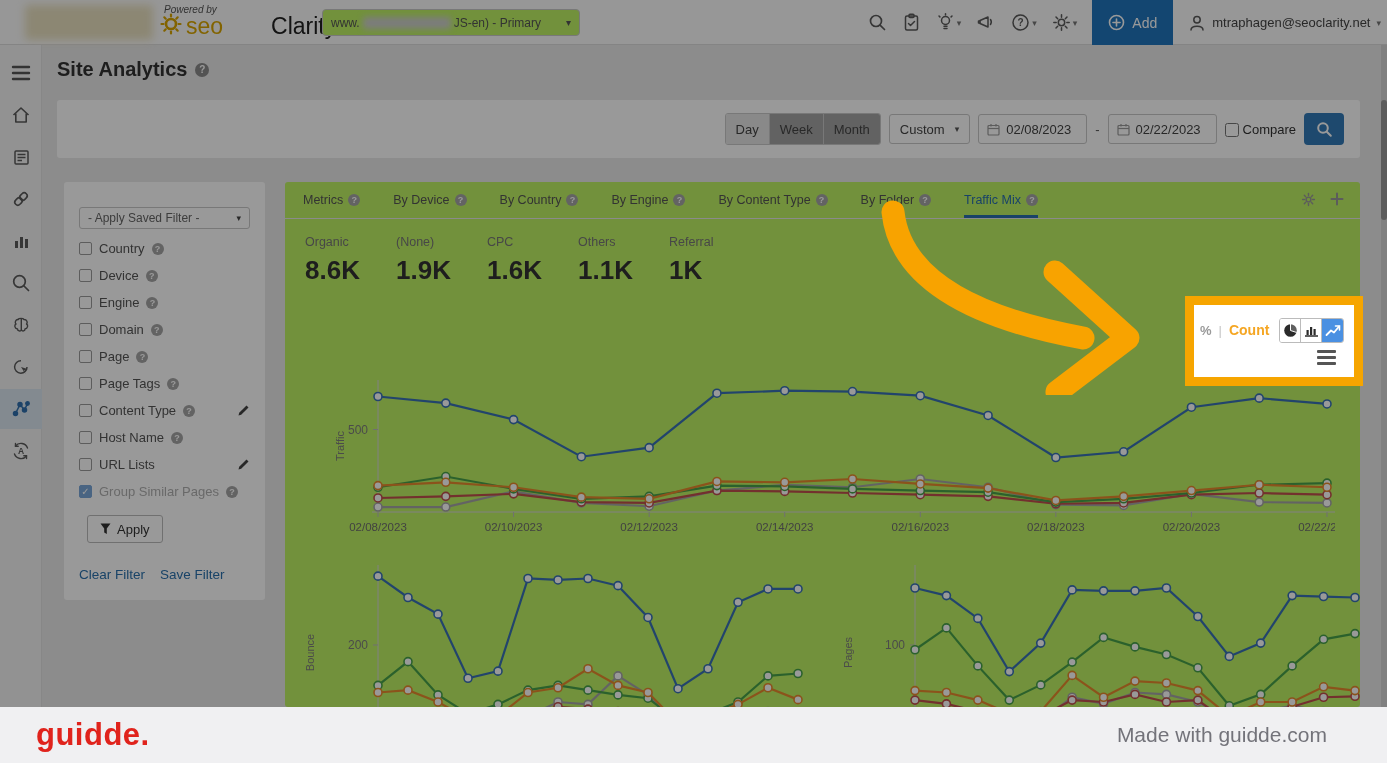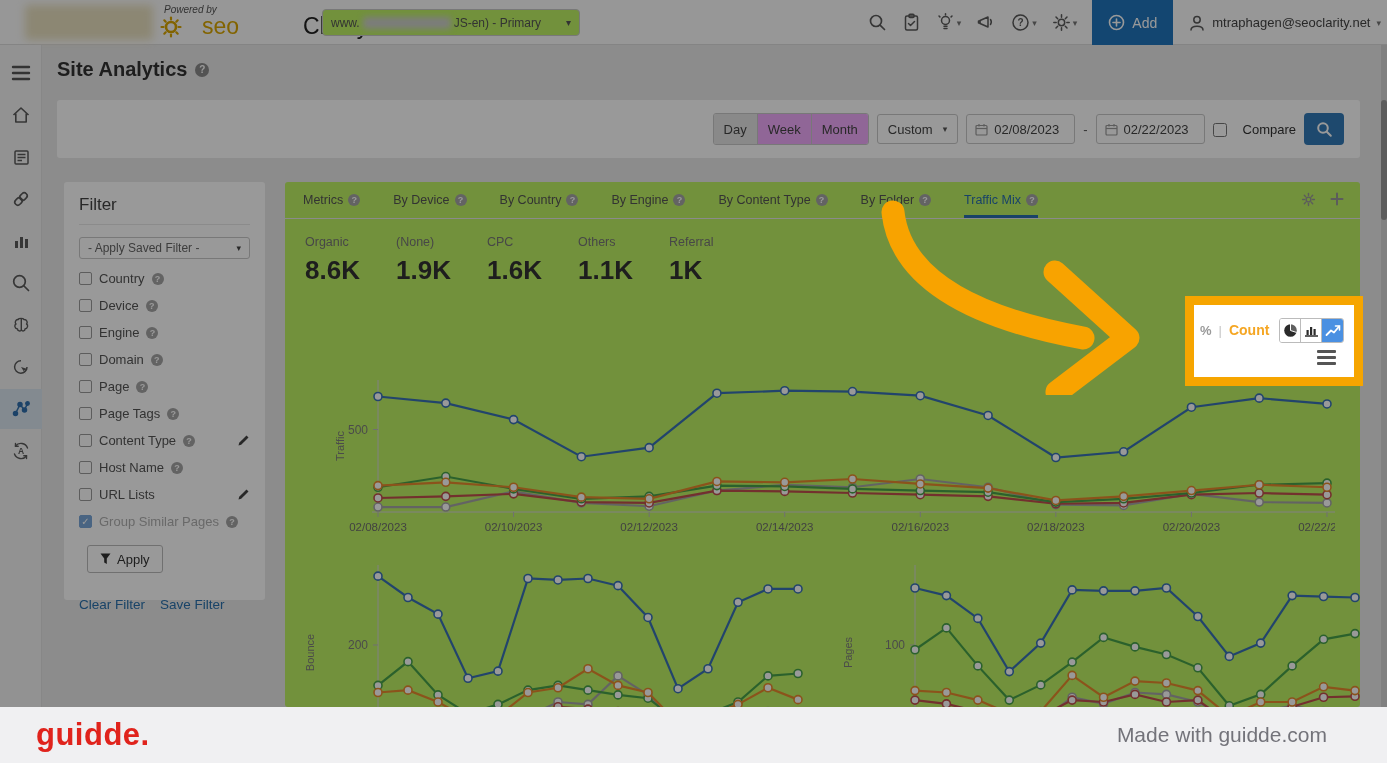--- a/index.html
+++ b/index.html
@@ -4,21 +4,21 @@
 <style>
   * { margin:0; padding:0; box-sizing:border-box; }
   html,body { width:1387px; height:763px; }
   body { font-family:"Liberation Sans", sans-serif; background:#eaeaea; }
   .page { position:relative; width:1387px; height:763px; overflow:hidden; background:#e9e9e9; }
 
   
   .header { position:absolute; top:0; left:0; width:1387px; height:45px; background:#fcfcfc; border-bottom:1px solid #ddd; z-index:2; }
   .blur-logo { position:absolute; left:25px; top:5px; width:128px; height:35px; background:#e9e1c0; border-radius:3px; filter:blur(4px); }
   .powered { position:absolute; left:164px; top:4px; font-size:10px; font-style:italic; color:#555; font-weight:normal; }
-  .brand { position:absolute; left:160px; top:13px; display:flex; align-items:center;gap:16px; }
+  .brand { position:absolute; left:160px; top:13px; display:flex; align-items:flex-start; }
   .brand svg { margin-right:4px; }
   .brand .seo { font-size:23px; color:#d9a600; font-weight:500; }
   .brand .clarity { font-size:23px; color:#222;margin-left:48px; }
   .brand .tm { font-size:8px; color:#444; vertical-align:top; margin-left:1px; }
   .domain-select { position:absolute; left:322px; top:9px; width:258px; height:27px; border:1px solid #c9c9c9; border-radius:4px; background:#bef264; display:flex; align-items:center; padding:0 8px; font-size:12px; color:#555; gap:3px; }
   .domain-blur { display:inline-block; width:88px; height:12px; background:#cfcfcf; filter:blur(3px); border-radius:2px; }
   .domain-select .chev { margin-left:auto; color:#555; font-size:10px; }
   .hdr-right { position:absolute; right:6px; top:0; height:45px; display:flex; align-items:center; gap:15px; }
   .hdr-ic { display:flex; align-items:center; gap:2px; cursor:pointer; }
   .chev-txt { font-size:9px; color:#777; }
@@ -32,29 +32,29 @@
 
   
   .page-title-row { position:absolute; left:57px; top:58px; display:flex; align-items:center; gap:8px; }
   .page-title { font-size:20px; font-weight:bold; color:#333; }
   .help-dot { display:inline-flex; width:14px; height:14px; border-radius:50%; background:#8a8a8a; color:#fff; font-size:10px; align-items:center; justify-content:center; font-weight:bold; }
   .help-sm { display:inline-flex; width:12px; height:12px; border-radius:50%; background:#a5a5a5; color:#fff; font-size:9px; align-items:center; justify-content:center; font-weight:bold; }
 
   
   .toolbar-card { position:absolute; left:57px; top:100px; width:1303px; height:58px; background:#fff; border-radius:3px; display:flex; align-items:center; justify-content:flex-end; padding-right:16px; gap:8px; }
   .seg { display:flex; border:1px solid #c9c9c9; border-radius:3px; overflow:hidden; }
-  .seg button { border:none; background:#f0abfc; font-size:13px; color:#444; height:30px; padding:0 10px; border-right:1px solid #c9c9c9; cursor:pointer; font-family:inherit; }
+  .seg button { border:none; background:#a3a3a3; font-size:13px; color:#444; height:30px; padding:0 10px; border-right:1px solid #c9c9c9; cursor:pointer; font-family:inherit; }
   .seg button:last-child { border-right:none; }
   .seg button.sel { background:#e4e4e4; }
   .dd { display:flex; align-items:center; gap:10px; border:1px solid #c9c9c9; border-radius:3px; height:30px; padding:0 10px; font-size:13px; color:#444; background:#fff; cursor:pointer; }
   .dd .chev { font-size:9px; color:#555; }
   .date-box { display:flex; align-items:center; gap:6px; border:1px solid #c9c9c9; border-radius:3px; height:30px; padding:0 8px; background:#fff; }
   .date-box input { border:none; outline:none; width:72px; font-size:13px; color:#444; font-family:inherit; background:transparent; }
   .range-dash { color:#555; font-size:13px; }
-  .cmp { display:flex; align-items:flex-end; gap:16px; font-size:13px; color:#333; }
+  .cmp { display:flex; align-items:flex-end; gap:4px; font-size:13px; color:#333; }
   .cmp input { width:14px; height:14px; }
   .search-btn { width:40px; height:32px; background:#337ab7; border:none; border-radius:4px; display:flex; align-items:center; justify-content:center; cursor:pointer; }
 
   
   .filter-card { position:absolute; left:64px; top:182px; width:201px; height:418px; background:#fff; border-radius:3px; padding:13px 15px; }
   .filter-title { font-size:17px; color:#444; padding-bottom:9px; border-bottom:1px solid #e8e8e8; }
   .saved-dd { margin-top:12px; width:100%; height:22px; border:1px solid #c9c9c9; border-radius:3px; display:flex; align-items:center; padding:0 8px; font-size:12px; color:#666; cursor:pointer; }
   .saved-dd .chev { margin-left:auto; font-size:9px; color:#444; }
   .f-row { display:flex; align-items:center; gap:7px; margin-top:12px; font-size:13px; color:#555; height:15px; }
   .cbx { width:13px; height:13px; border:1px solid #9b9b9b; border-radius:2px; background:#fff; flex:none; }
@@ -326,21 +326,20 @@
     </label>
     <button class="search-btn">
       <svg width="17" height="17" viewBox="0 0 17 17" fill="none" stroke="#fff" stroke-width="2" stroke-linecap="round">
           <circle cx="7" cy="7" r="4.8"></circle>
           <line x1="10.8" y1="10.8" x2="14.8" y2="14.8"></line>
         </svg>
     </button>
   </div>
 
   <div class="filter-card">
-    <div class="filter-title">Filter</div>
     <div class="saved-dd">
       <span>- Apply Saved Filter -</span>
       <span class="chev">▾</span>
     </div>
 
     <div class="f-row">
       <span class="cbx"></span>
       <span>Country</span>
       <span class="help-sm">?</span>
     </div>

